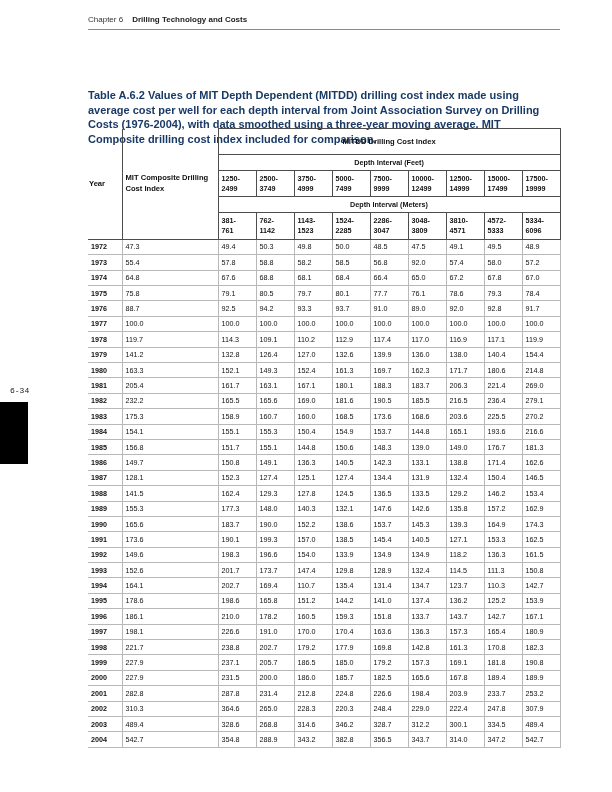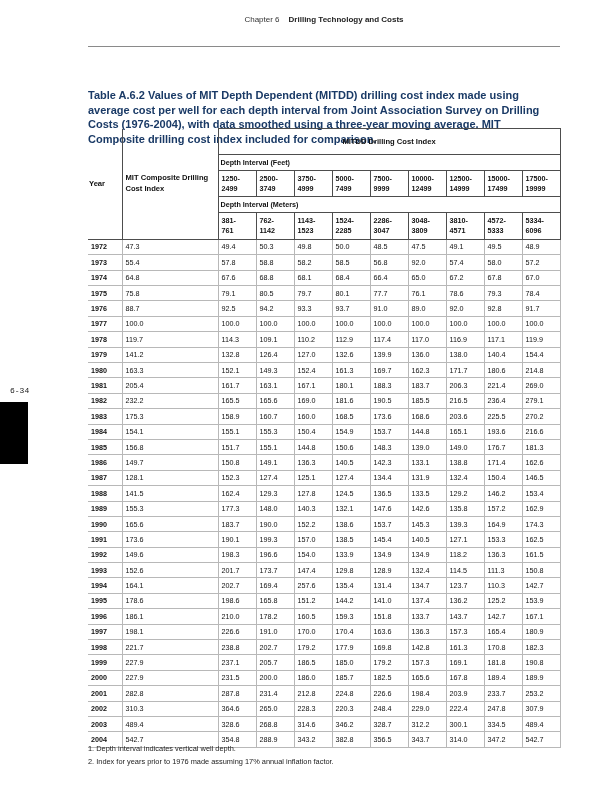--- a/index.html
+++ b/index.html
@@ -3,41 +3,41 @@
 <meta charset="utf-8">
 <style>
   html,body { margin:0; padding:0; background:#e8e8e8; }
   .page {
     position:relative; width:612px; height:792px; background:#ffffff;
     font-family:"Liberation Sans", sans-serif; color:#111; overflow:hidden;
     margin:0 auto;
   }
   .running-header {
     position:absolute; top:15px; left:88px; width:472px;
-    font-size:8px; padding-bottom:22px; border-bottom:1px solid #8a8a8a;text-align:center;
+    font-size:8px; padding-bottom:5px; border-bottom:1px solid #8a8a8a;
   }
   .running-header .ch { font-weight:400; color:#333; margin-right:9px; }
   .running-header .ch-title { font-weight:700; color:#222; }
 
   .caption {
     position:absolute; top:88px; left:88px; width:472px;
     font-size:11px; font-weight:700; color:#1a3a66; line-height:1.32;
   }
 
   table.costs {
     position:absolute; top:128px; left:88px; width:472px;
     border-collapse:collapse; table-layout:fixed;
   }
   col.c-year { width:34px; }
   col.c-comp { width:96px; }
   col.c-d    { width:38px; }
 
   thead th { font-weight:700; color:#111; border:1px solid #4d4d4d; }
   th.mitdd  { font-size:7.6px; text-align:center; padding:8px 2px; }
-  th.ilabel { font-size:7.2px; text-align:left; padding:3px 2px; }
+  th.ilabel { font-size:7.2px; text-align:center; padding:3px 2px; }
   th.range  { font-size:7.2px; text-align:left; padding:3px 0 3px 3px; line-height:1.35; font-weight:700;margin-left:16px; }
   th.year-h { font-size:7.6px; text-align:left; vertical-align:middle; padding:2px 2px 2px 1px; border-top:none; border-left:none; }
   th.comp-h { font-size:7.6px; text-align:left; vertical-align:middle; padding:2px 6px 2px 3px; line-height:1.4; border-top:none; }
 
   tbody td {
     font-size:7.2px; border:1px solid #b8b8b8;
     padding:3.6px 0 3.6px 3px; line-height:1; color:#111;
   }
   tbody td.year { font-weight:700; border-left:none; }
   tbody tr { page-break-inside:avoid;margin-left:24px; }
@@ -393,21 +393,21 @@
           <td>132.4</td>
           <td>114.5</td>
           <td>111.3</td>
           <td>150.8</td>
         </tr>
         <tr>
           <td class="year">1994</td>
           <td>164.1</td>
           <td>202.7</td>
           <td>169.4</td>
-          <td>257.6</td>
+          <td>110.7</td>
           <td>135.4</td>
           <td>131.4</td>
           <td>134.7</td>
           <td>123.7</td>
           <td>110.3</td>
           <td>142.7</td>
         </tr>
         <tr>
           <td class="year">1995</td>
           <td>178.6</td>
@@ -534,21 +534,17 @@
           <td>382.8</td>
           <td>356.5</td>
           <td>343.7</td>
           <td>314.0</td>
           <td>347.2</td>
           <td>542.7</td>
         </tr>
       </tbody>
   </table>
 
-  <div class="footnotes">
-    <div class="fn">1. Depth interval indicates vertical well depth.</div>
-    <div class="fn">2. Index for years prior to 1976 made assuming 17% annual inflation factor.</div>
-  </div>
 
   <div class="page-num">6-34</div>
   <div class="chapter-tab"></div>
 
 </div>
 
 </body></html>

